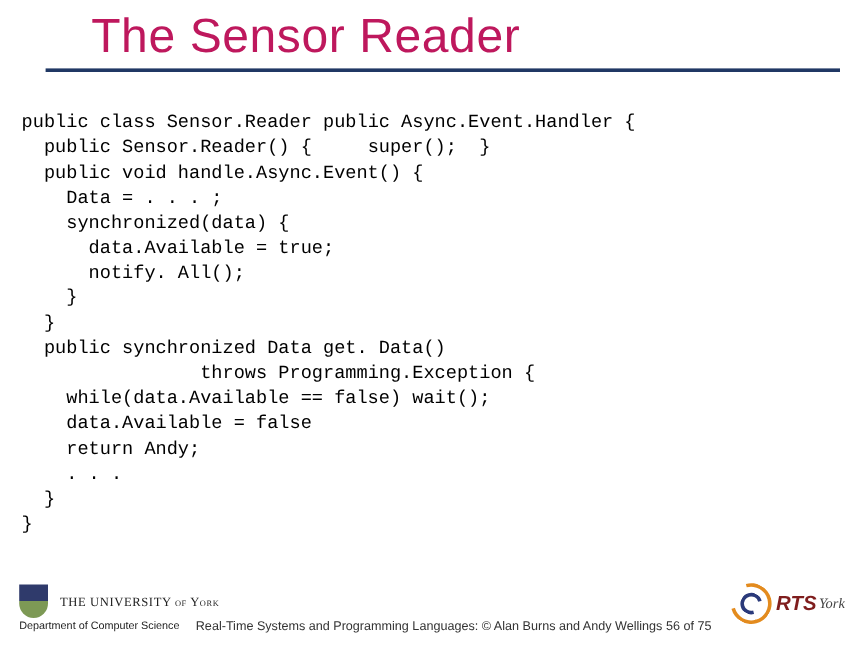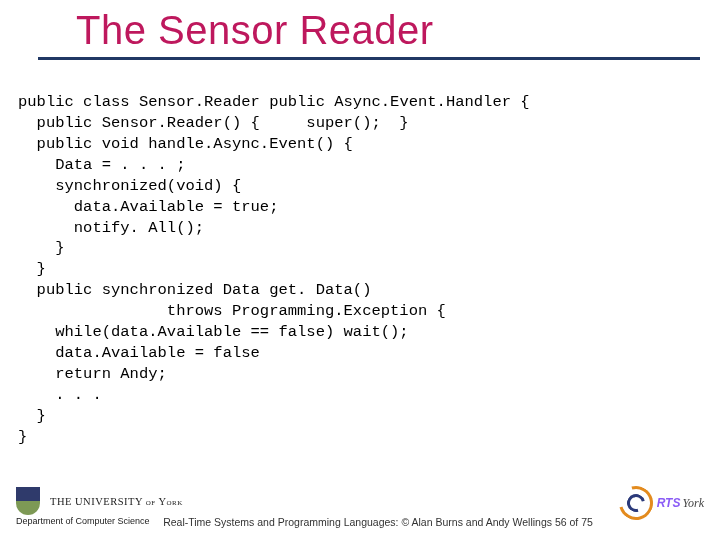--- a/index.html
+++ b/index.html
@@ -65,21 +65,21 @@
     border-left-color: transparent;
     transform: rotate(30deg);
     margin-right: 4px;
     position: relative;
   }
   .rts-swirl::after {
     content: ""; position: absolute; inset: 5px;
     border: 3px solid #2b3a7a; border-radius: 50%;
     border-right-color: transparent;
   }
-  .rts-text { font-family: Arial, sans-serif; font-size: 12px; font-weight: bold; font-style: italic; color: #8b5cf6; }
+  .rts-text { font-family: Arial, sans-serif; font-size: 17px; font-weight: bold; font-style: italic; color: #7f1d1d; }
   .rts-sub { font-family: "Times New Roman", serif; font-style: italic; font-size: 12px; color: #444; margin-left: 2px; }
   .foot-text {
     position: absolute;
     left: 0; right: 0; bottom: 4px;
     text-align: center;
     font-size: 10.5px;
     font-family: "Comic Sans MS", cursive, sans-serif;
     color: #333;
     margin-left: 36px;
   }
@@ -90,21 +90,21 @@
 <div class="slide">
 
   <div class="title-wrap">
     <h1 class="title">The Sensor Reader</h1>
   </div>
 
   <div class="code-block"><span class="kw">public class</span><span> Sensor.Reader </span><span class="kw">public</span><span> Async.Event.Handler {</span>
 <span class="kw">  public</span><span> Sensor.Reader() {     super();  }</span>
 <span class="kw">  public void</span><span> handle.Async.Event() {</span>
 <span>    Data = . . . ;</span>
-<span class="kw">    synchronized</span><span>(void) {</span>
+<span class="kw">    synchronized</span><span>(data) {</span>
 <span>      data.Available = true;</span>
 <span>      notify. All();</span>
 <span>    }</span>
 <span>  }</span>
 <span class="kw">  public synchronized</span><span> Data get. Data()</span>
 <span class="kw">                throws</span><span> Programming.Exception {</span>
 <span class="kw">    while</span><span>(data.Available == false) wait();</span>
 <span>    data.Available = false</span>
 <span class="kw">    return</span><span> Andy;</span>
 <span>    . . .</span>

